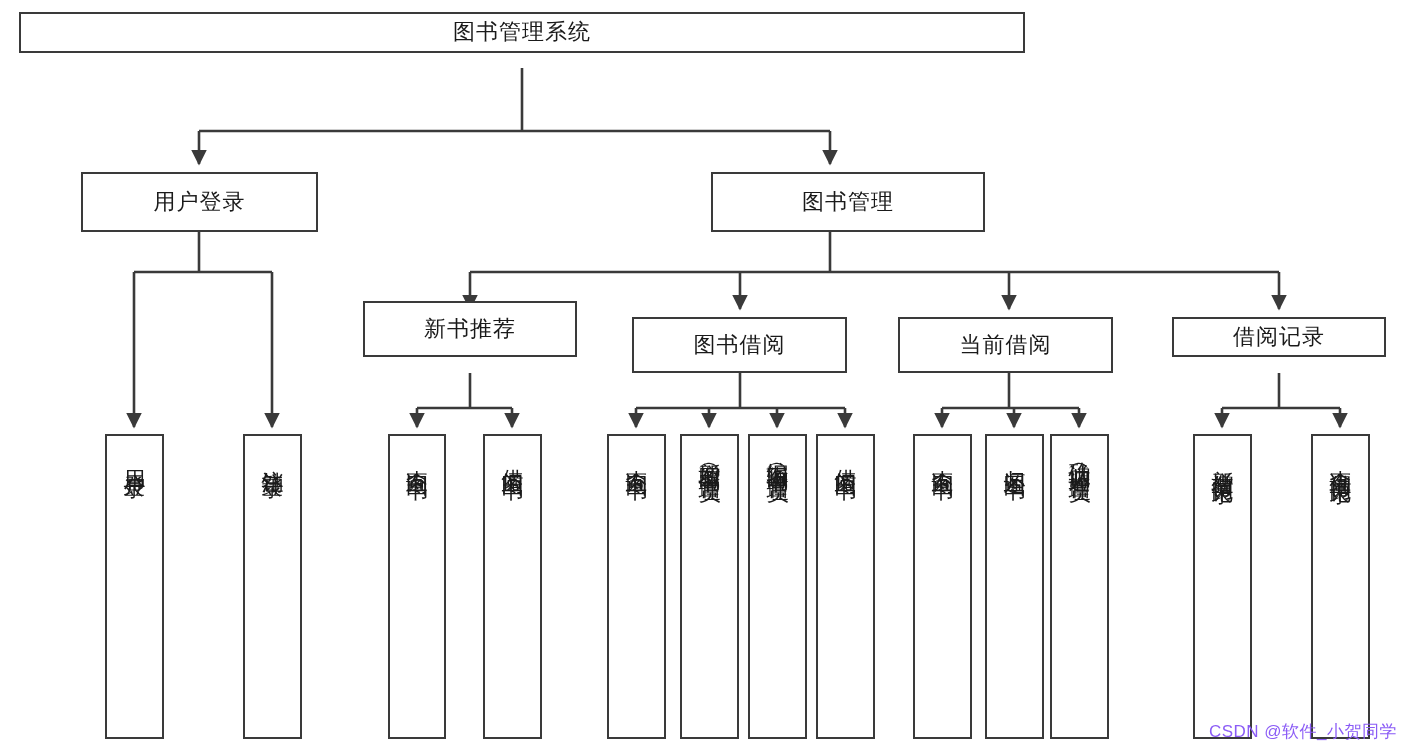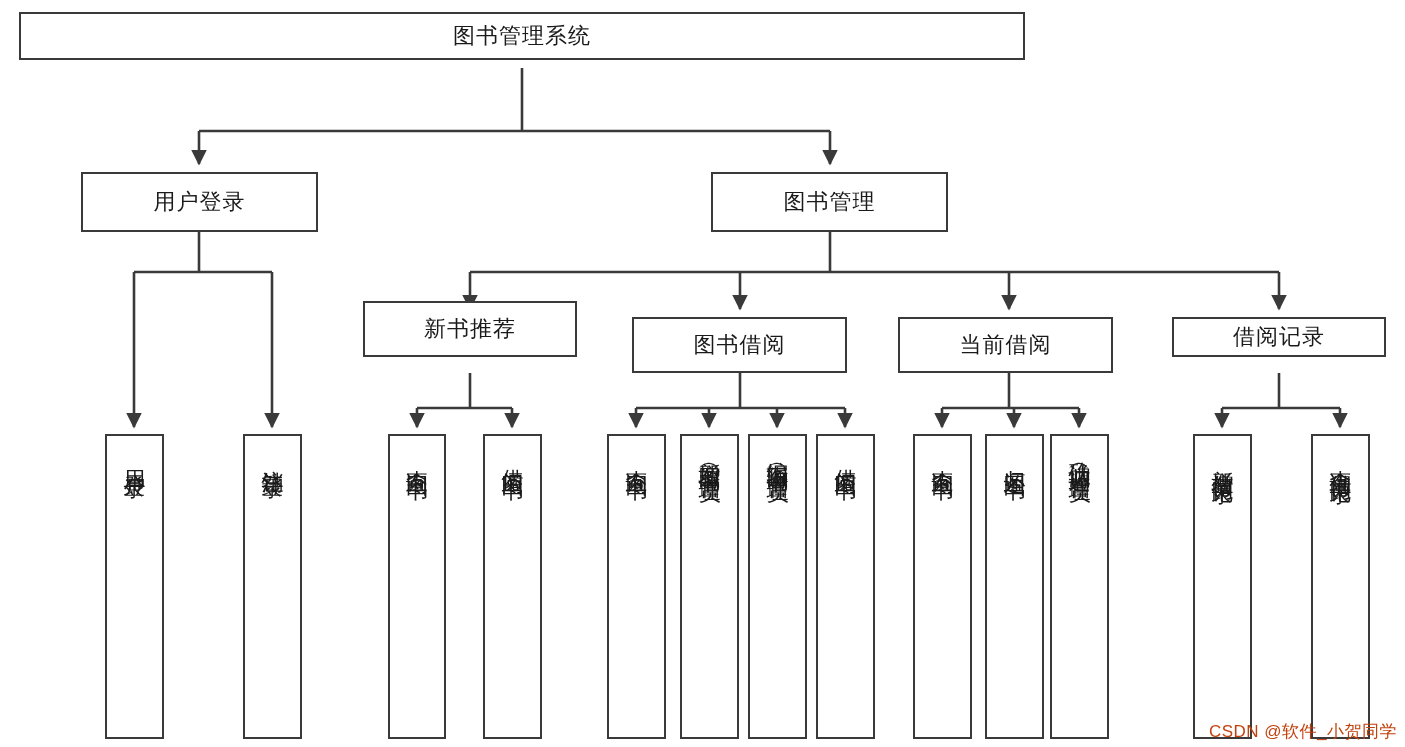--- a/index.html
+++ b/index.html
@@ -56,21 +56,21 @@
     text-align: left;
   }
   .root-label {
     font-size: 23px;
   }
   #watermark {
     position: absolute;
     right: 8px;
     bottom: 4px;
     font-size: 17px;
-    color: #c2410c;
+    color: #8b5cf6;
     white-space: nowrap;
     letter-spacing: 0.5px;
   }
 </style>
 </head>
 <body>
 
 <div id="canvas">
 
   <svg id="wires" viewBox="0 0 1405 747" xmlns="http://www.w3.org/2000/svg">
@@ -116,29 +116,29 @@
       <path d="M 1014 408 L 1014 427" marker-end="url(#arrow)"></path>
       <path d="M 1079 408 L 1079 427" marker-end="url(#arrow)"></path>
 
       <path d="M 1279 373 L 1279 408"></path>
       <path d="M 1222 408 L 1340 408"></path>
       <path d="M 1222 408 L 1222 427" marker-end="url(#arrow)"></path>
       <path d="M 1340 408 L 1340 427" marker-end="url(#arrow)"></path>
     </g>
   </svg>
 
-  <div class="node horiz" style="left:19px; top:12px; width:1006px; height:48px;">
+  <div class="node horiz" style="left:19px; top:12px; width:1006px; height:41px;">
     <span class="node-label root-label">图书管理系统</span>
   </div>
 
   <div class="node horiz" style="left:81px; top:172px; width:237px; height:60px;">
     <span class="node-label">用户登录</span>
   </div>
 
-  <div class="node horiz" style="left:711px; top:172px; width:237px; height:60px;">
+  <div class="node horiz" style="left:711px; top:172px; width:274px; height:60px;">
     <span class="node-label">图书管理</span>
   </div>
 
   <div class="node horiz" style="left:363px; top:301px; width:214px; height:56px;">
     <span class="node-label">新书推荐</span>
   </div>
 
   <div class="node horiz" style="left:632px; top:317px; width:215px; height:56px;">
     <span class="node-label">图书借阅</span>
   </div>

